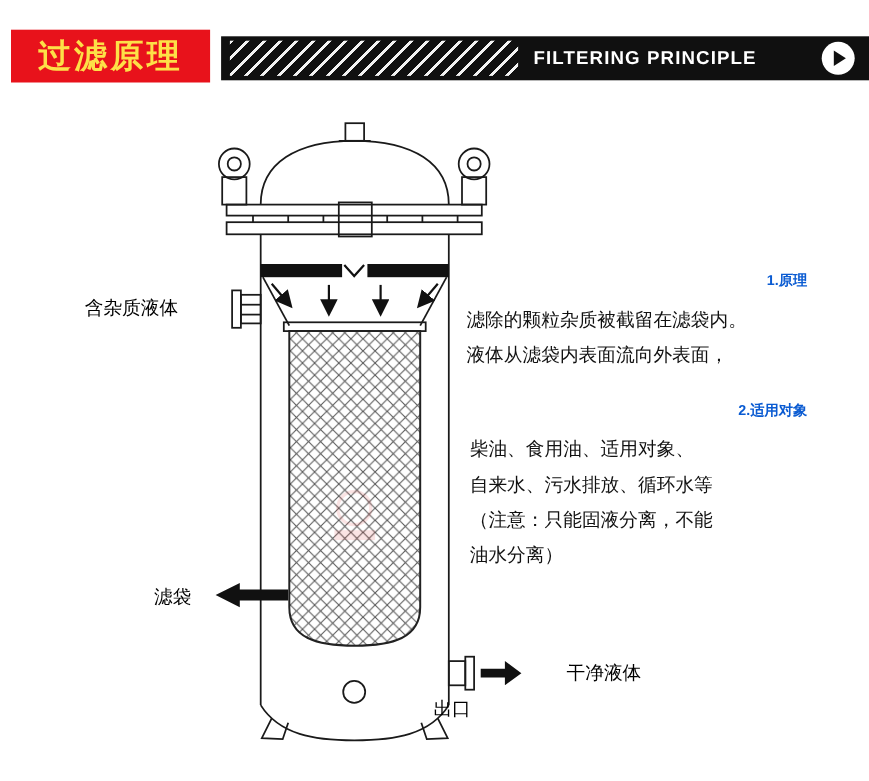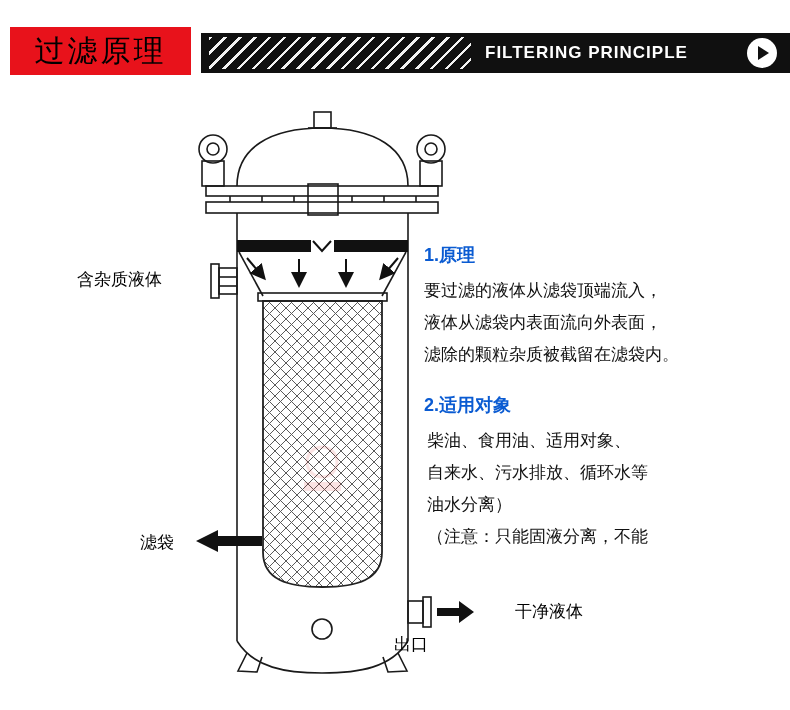--- a/index.html
+++ b/index.html
@@ -5,21 +5,21 @@
   html,body{margin:0;padding:0;}
   body{
     width:790px;height:710px;background:#ffffff;position:relative;overflow:hidden;
     font-family:"Liberation Sans","DejaVu Sans",sans-serif;color:#111;
   }
   .page{position:relative;width:790px;height:710px;background:#fff;}
 
   
   .header-red{
     position:absolute;left:10px;top:27px;width:181px;height:48px;
-    background:var(--red,#e8121b);color:#000000;font-size:30px;font-weight:normal;
+    background:var(--red,#e8121b);color:#fde047;font-size:30px;font-weight:bold;
     display:flex;align-items:center;justify-content:center;letter-spacing:3px;z-index:2;
   }
   .header-black{
     position:absolute;left:201px;top:33px;width:589px;height:40px;
     background:var(--black_bar,#101010);display:flex;align-items:center;
   }
   .hatch{
     width:262px;height:32px;margin-left:8px;flex:0 0 auto;
     background:repeating-linear-gradient(135deg,rgba(255,255,255,.95) 0 2.5px,transparent 2.5px 10.5px);
   }
@@ -41,22 +41,22 @@
   .label{position:absolute;font-weight:normal;font-size:17px;color:#000;white-space:nowrap;}
   .label-inlet{left:77px;top:268px;}
   .label-bag{left:140px;top:531px;}
   .label-clean{left:479px;top:600px;margin-left:36px;}
   .label-outlet{left:394px;top:633px;}
 
   
   .content{position:absolute;left:424px;top:243px;width:310px;}
   .section{margin:0 0 22px 0;}
   .section-heading{
-    color:var(--heading_blue,#0a5bd2);font-size:18px;font-weight:bold;
-    margin:0 0 8px 0;line-height:24px;
+    color:var(--heading_blue,#0a5bd2);font-size:13px;font-weight:bold;
+    margin:0 0 8px 0;line-height:24px;text-align:right;
   }
   .section-line{font-size:17px;line-height:32px;color:var(--text,#111111);}
   .section-2 .section-line{padding-left:3px;}
 </style>
 </head>
 <body>
 
 <div class="page">
 
   <div class="header-red">过滤原理</div>
@@ -162,26 +162,25 @@
   </svg>
 
   <div class="label label-inlet">含杂质液体</div>
   <div class="label label-bag">滤袋</div>
   <div class="label label-clean">干净液体</div>
   <div class="label label-outlet">出口</div>
 
   <div class="content">
     <div class="section section-1">
       <div class="section-heading">1.原理</div>
-      <div class="section-line">要过滤的液体从滤袋顶端流入，</div>
+      <div class="section-line">滤除的颗粒杂质被截留在滤袋内。</div>
       <div class="section-line">液体从滤袋内表面流向外表面，</div>
-      <div class="section-line">滤除的颗粒杂质被截留在滤袋内。</div>
     </div>
     <div class="section section-2">
       <div class="section-heading">2.适用对象</div>
       <div class="section-line">柴油、食用油、适用对象、</div>
       <div class="section-line">自来水、污水排放、循环水等</div>
+      <div class="section-line">（注意：只能固液分离，不能</div>
       <div class="section-line">油水分离）</div>
-      <div class="section-line">（注意：只能固液分离，不能</div>
     </div>
   </div>
 
 </div>
 
 </body></html>

